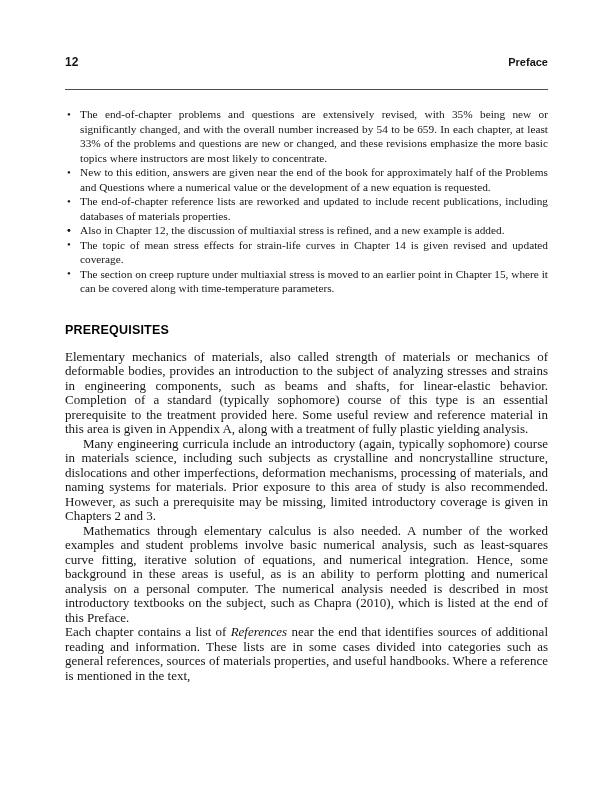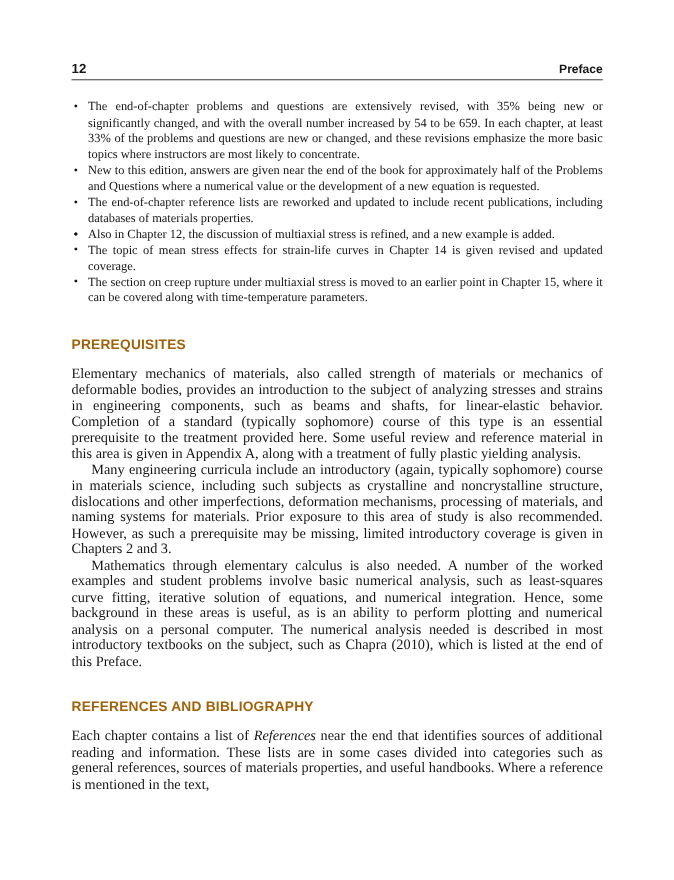--- a/index.html
+++ b/index.html
@@ -13,21 +13,21 @@
     padding: 55px 65px 0 65px;
     font-family: "Liberation Serif", serif;
     color: #151515;
   }
   .running-header {
     display: flex;
     justify-content: space-between;
     align-items: baseline;
     font-family: "Liberation Sans", sans-serif;
     border-bottom: 1.5px solid #4d4d4d;
-    padding-bottom: 3px;
+    padding-bottom: 20px;
   }
   .page-num  { font-size: 12px; font-weight: bold; letter-spacing: 0.2px; }
   .running-head { font-size: 11px; font-weight: 700; }
 
   .bullets {
     list-style: none;
     margin: 17px 0 0 0;
     padding: 0;
   }
   .bullets li {
@@ -44,21 +44,21 @@
     font-size: 11px;
     line-height: 14.5px;
   }
 
   h2.section-heading {
     font-family: "Liberation Sans", sans-serif;
     font-size: 12.5px;
     font-weight: bold;
     letter-spacing: 0.2px;
     margin: 27px 0 13px 0;
-    color: #a16207;
+    color: #000000;
   }
   p.paragraph {
     margin: 0;
     font-size: 13px;
     line-height: 14.5px;
     text-align: justify;
   }
   p.paragraph.indent { text-indent: 18px; }
 </style>
 </head>
@@ -78,17 +78,16 @@
         <li><span class="marker">•</span></li>
         <li><span class="marker">•</span><span><span>Also in Chapter 12, the discussion of multiaxial stress is refined, and a new example is added.</span></span></li>
         <li><span class="marker">•</span><span><span>The topic of mean stress effects for strain-life curves in Chapter 14 is given revised and updated coverage.</span></span></li>
         <li><span class="marker">•</span><span><span>The section on creep rupture under multiaxial stress is moved to an earlier point in Chapter 15, where it can be covered along with time-temperature parameters.</span></span></li>
       </ul>
     <div>
         <h2 class="section-heading">PREREQUISITES</h2>
         <p class="paragraph"><span>Elementary mechanics of materials, also called strength of materials or mechanics of deformable bodies, provides an introduction to the subject of analyzing stresses and strains in engineering components, such as beams and shafts, for linear-elastic behavior. Completion of a standard (typically sophomore) course of this type is an essential prerequisite to the treatment provided here. Some useful review and reference material in this area is given in Appendix A, along with a treatment of fully plastic yielding analysis.</span></p>
         <p class="paragraph indent"><span>Many engineering curricula include an introductory (again, typically sophomore) course in materials science, including such subjects as crystalline and noncrystalline structure, dislocations and other imperfections, deformation mechanisms, processing of materials, and naming systems for materials. Prior exposure to this area of study is also recommended. However, as such a prerequisite may be missing, limited introductory coverage is given in Chapters 2 and 3.</span></p>
         <p class="paragraph indent"><span>Mathematics through elementary calculus is also needed. A number of the worked examples and student problems involve basic numerical analysis, such as least-squares curve fitting, iterative solution of equations, and numerical integration. Hence, some background in these areas is useful, as is an ability to perform plotting and numerical analysis on a personal computer. The numerical analysis needed is described in most introductory textbooks on the subject, such as Chapra (2010), which is listed at the end of this Preface.</span></p>
-        <h2 class="section-heading">REFERENCES AND BIBLIOGRAPHY</h2>
         <p class="paragraph"><span>Each chapter contains a list of </span><i>References</i><span> near the end that identifies sources of additional reading and information. These lists are in some cases divided into categories such as general references, sources of materials properties, and useful handbooks. Where a reference is mentioned in the text,</span></p>
       </div>
   </main>
 </div>
 
 </body></html>

